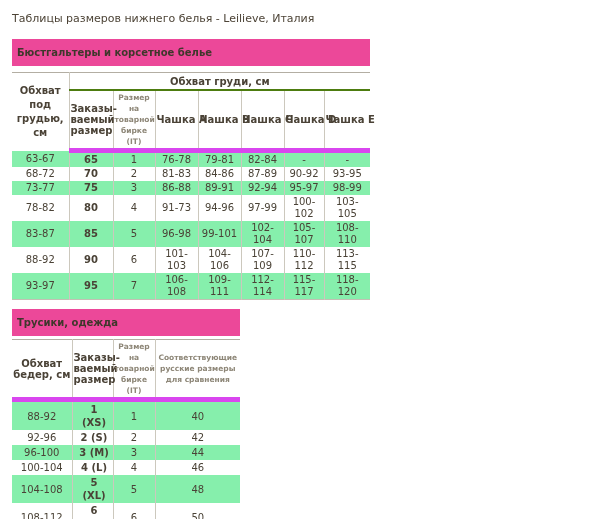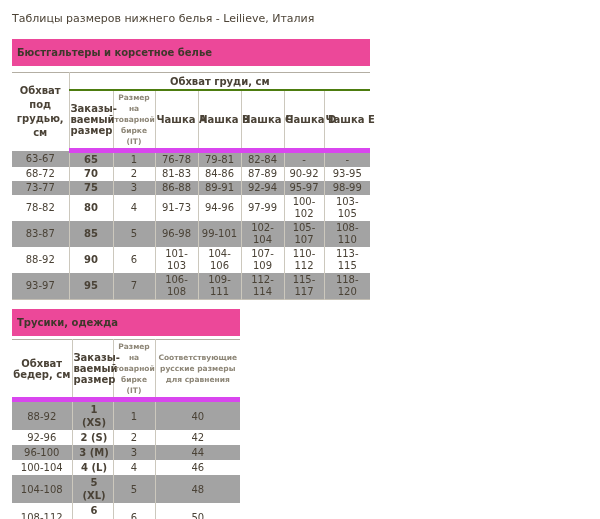--- a/index.html
+++ b/index.html
@@ -36,21 +36,21 @@
     font-weight:bold;color:#8d8677;
     font-size:7.5px;line-height:8.5px;
   }
   .vline{border-left:1px solid #ccc8bd;}
   .hdr-bottom th{border-bottom:5px solid #d946ef;}
   td{
     text-align:center;vertical-align:middle;
     padding:1px 2px;line-height:13px;
   }
   .t1 td{line-height:12px;}
-  tr.stripe td{background:#a3a3a3;}
+  tr.stripe td{background:#86efac;}
   td.bold{font-weight:bold;}
   td.left{text-align:center;padding-left:5px;}
   .nowrap{white-space:nowrap;}
   .howto{width:581px;margin-top:2px;}
   .howto-title{font-weight:bold;color:#3f372b;margin:0 0 3px 0;font-size:10px;}
 </style>
 </head>
 <body>
 
 <div class="page">

